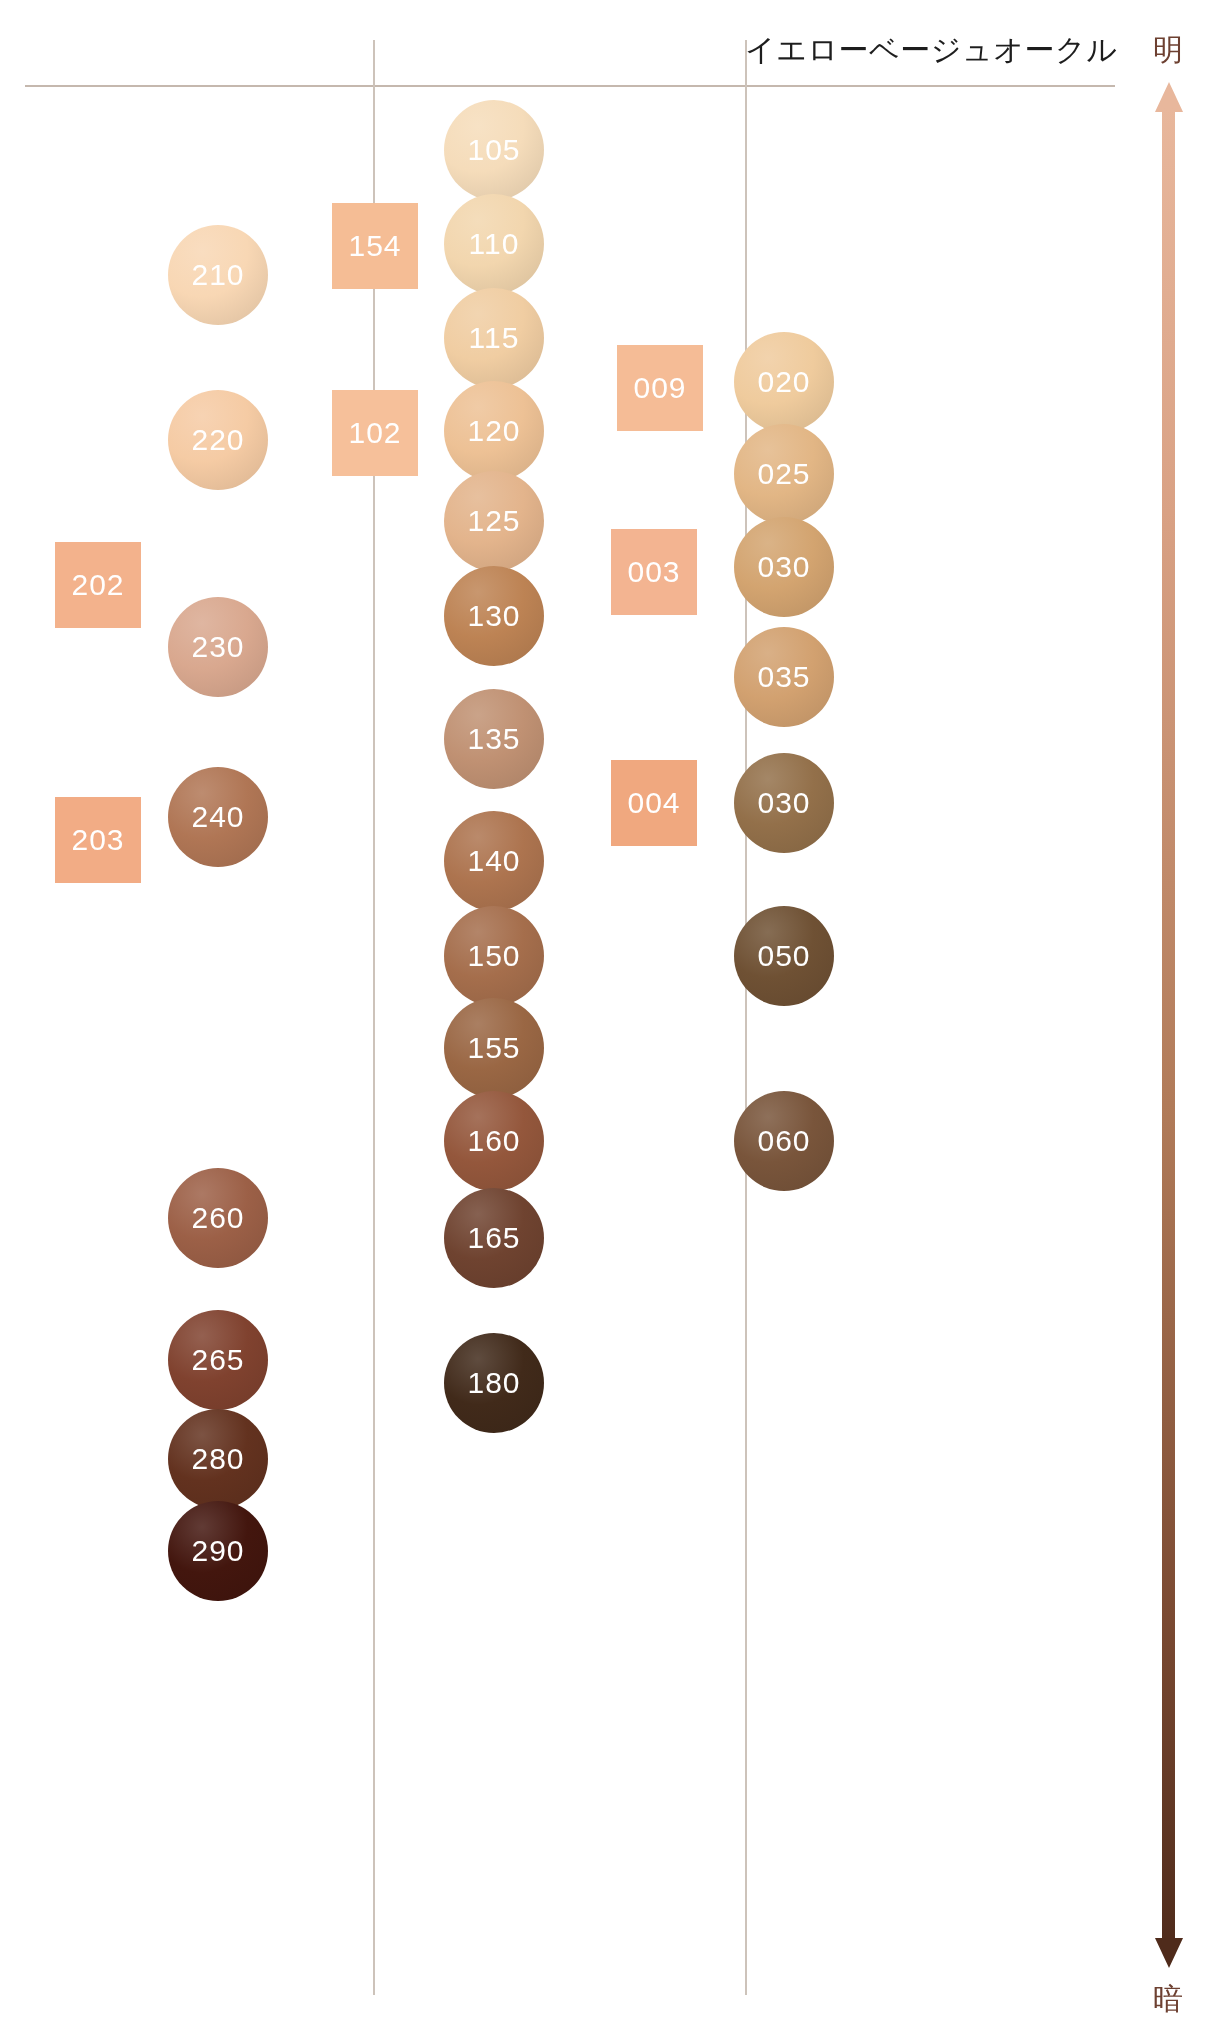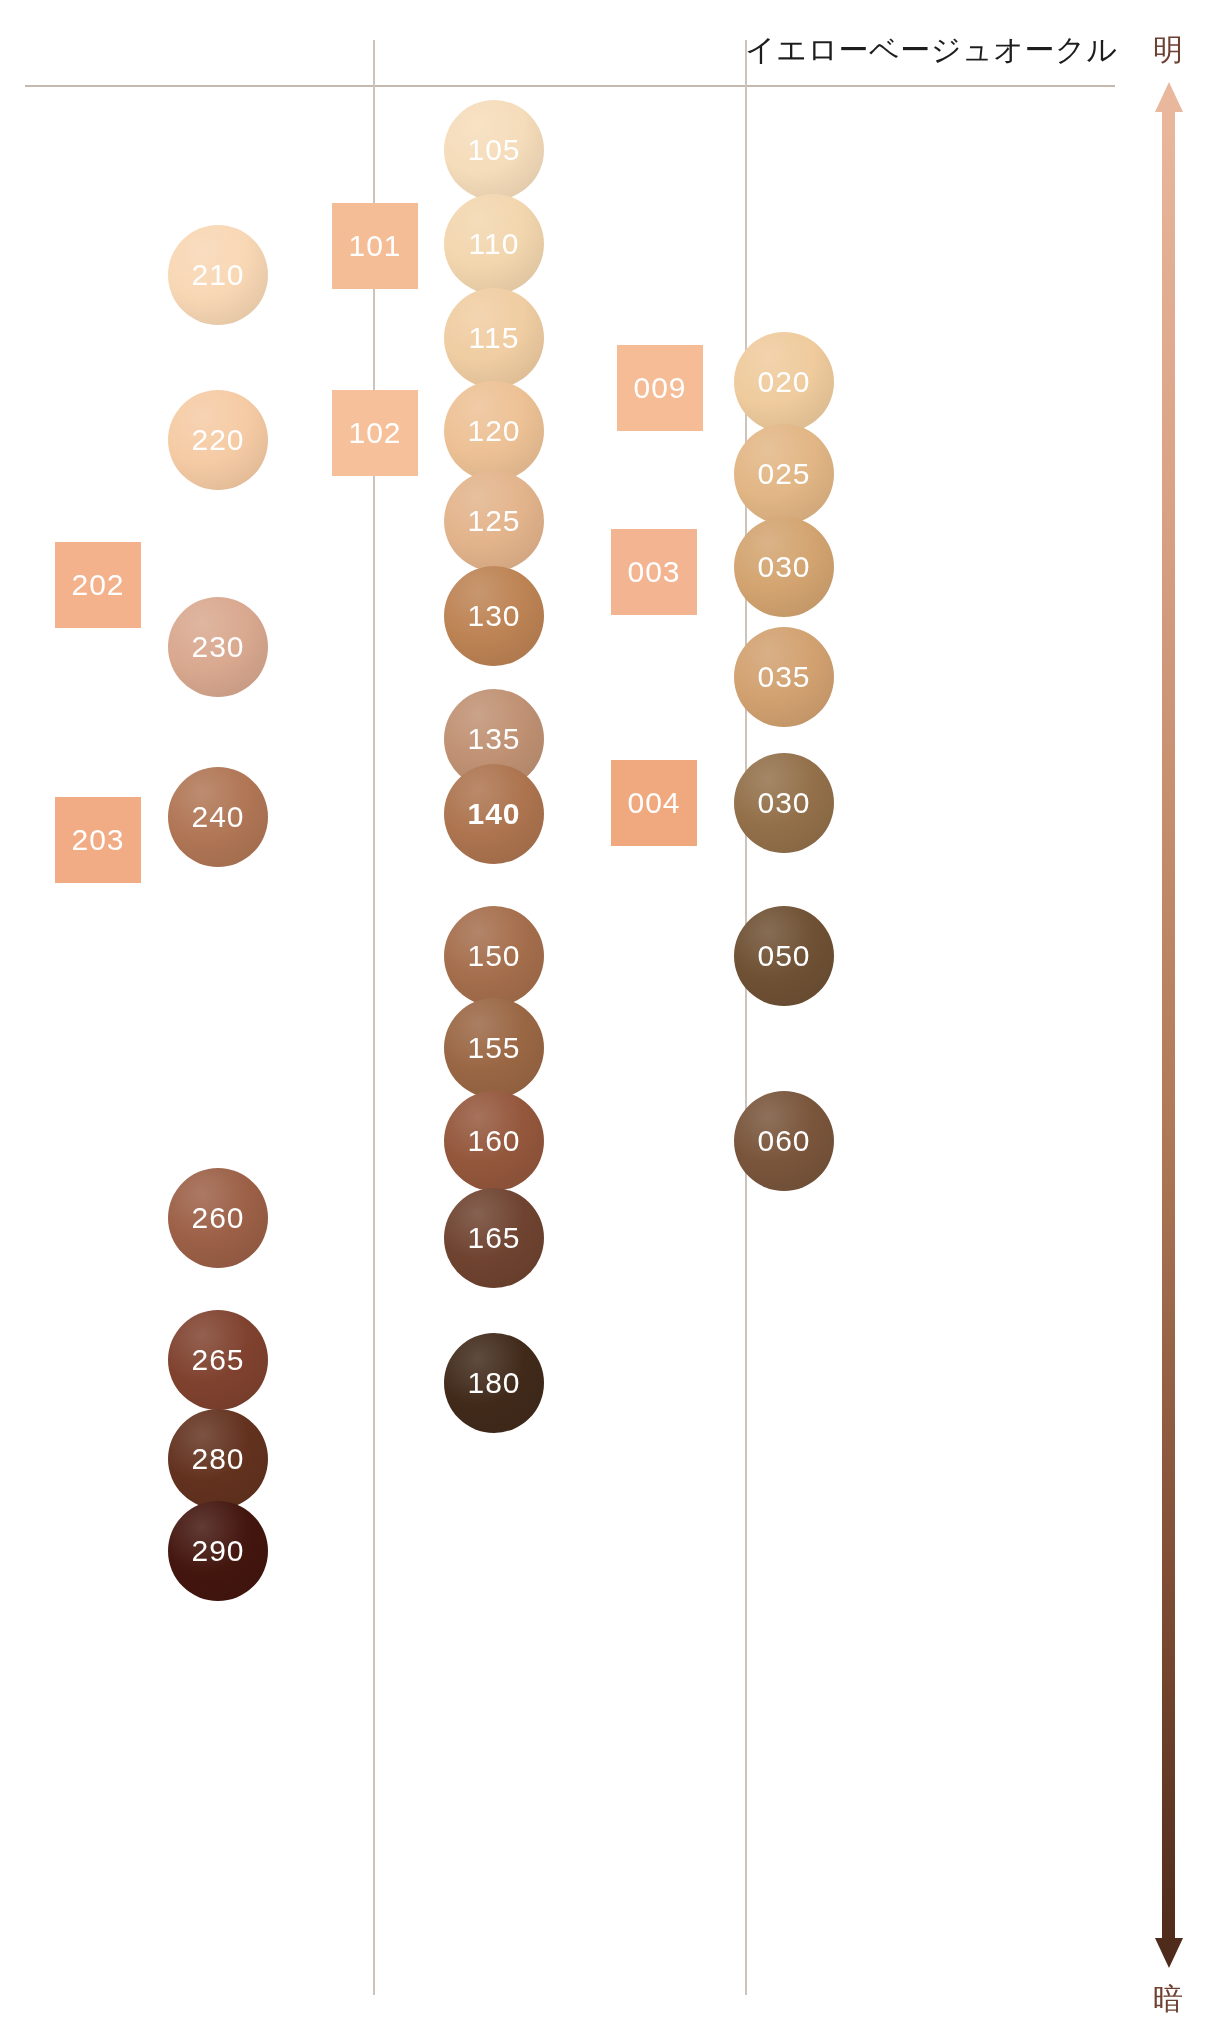--- a/index.html
+++ b/index.html
@@ -159,21 +159,21 @@
       <div class="swatch circle" style="left: 168px; top: 1310px; background: radial-gradient(circle at 34% 26%, rgb(148, 96, 80) 0%, rgb(128, 66, 47) 46%, rgb(113, 58, 41) 100%);">
         <span class="lbl">265</span>
       </div>
       <div class="swatch circle" style="left: 168px; top: 1409px; background: radial-gradient(circle at 34% 26%, rgb(124, 83, 67) 0%, rgb(99, 50, 31) 46%, rgb(87, 44, 27) 100%);">
         <span class="lbl">280</span>
       </div>
       <div class="swatch circle" style="left: 168px; top: 1501px; background: radial-gradient(circle at 34% 26%, rgb(97, 59, 53) 0%, rgb(67, 22, 14) 46%, rgb(59, 19, 12) 100%);">
         <span class="lbl">290</span>
       </div>
       <div class="swatch square" style="left: 332px; top: 203px; background: rgb(245, 189, 149);">
-        <span class="lbl">101</span>
+        <span class="lbl">154</span>
       </div>
       <div class="swatch square" style="left: 332px; top: 390px; background: rgb(246, 192, 154);">
         <span class="lbl">102</span>
       </div>
       <div class="swatch circle" style="left: 444px; top: 100px; background: radial-gradient(circle at 34% 26%, rgb(247, 226, 197) 0%, rgb(245, 220, 186) 46%, rgb(216, 194, 164) 100%);">
         <span class="lbl">105</span>
       </div>
       <div class="swatch circle" style="left: 444px; top: 194px; background: radial-gradient(circle at 34% 26%, rgb(244, 221, 187) 0%, rgb(242, 214, 174) 46%, rgb(213, 188, 153) 100%); align-items: center;">
         <span class="lbl">110</span>
       </div>
@@ -185,21 +185,21 @@
       </div>
       <div class="swatch circle" style="left: 444px; top: 471px; background: radial-gradient(circle at 34% 26%, rgb(231, 192, 158) 0%, rgb(227, 180, 140) 46%, rgb(200, 158, 123) 100%);">
         <span class="lbl">125</span>
       </div>
       <div class="swatch circle" style="left: 444px; top: 566px; background: radial-gradient(circle at 34% 26%, rgb(200, 151, 111) 0%, rgb(189, 131, 84) 46%, rgb(166, 115, 74) 100%);">
         <span class="lbl">130</span>
       </div>
       <div class="swatch circle" style="left: 444px; top: 689px; background: radial-gradient(circle at 34% 26%, rgb(202, 163, 137) 0%, rgb(192, 145, 115) 46%, rgb(169, 128, 101) 100%);">
         <span class="lbl">135</span>
       </div>
-      <div class="swatch circle" style="left: 444px; top: 764px; background: radial-gradient(circle at 34% 26%, rgb(186, 138, 107) 0%, rgb(173, 116, 79) 46%, rgb(152, 102, 70) 100%); font-weight: bold;">
+      <div class="swatch circle" style="left: 444px; top: 811px; background: radial-gradient(circle at 34% 26%, rgb(186, 138, 107) 0%, rgb(173, 116, 79) 46%, rgb(152, 102, 70) 100%);">
         <span class="lbl">140</span>
       </div>
       <div class="swatch circle" style="left: 444px; top: 906px; background: radial-gradient(circle at 34% 26%, rgb(179, 133, 105) 0%, rgb(165, 110, 76) 46%, rgb(145, 97, 67) 100%);">
         <span class="lbl">150</span>
       </div>
       <div class="swatch circle" style="left: 444px; top: 998px; background: radial-gradient(circle at 34% 26%, rgb(170, 127, 98) 0%, rgb(154, 103, 68) 46%, rgb(136, 91, 60) 100%);">
         <span class="lbl">155</span>
       </div>
       <div class="swatch circle" style="left: 444px; top: 1091px; background: radial-gradient(circle at 34% 26%, rgb(165, 114, 91) 0%, rgb(148, 87, 60) 46%, rgb(130, 77, 53) 100%);">
         <span class="lbl">160</span>

